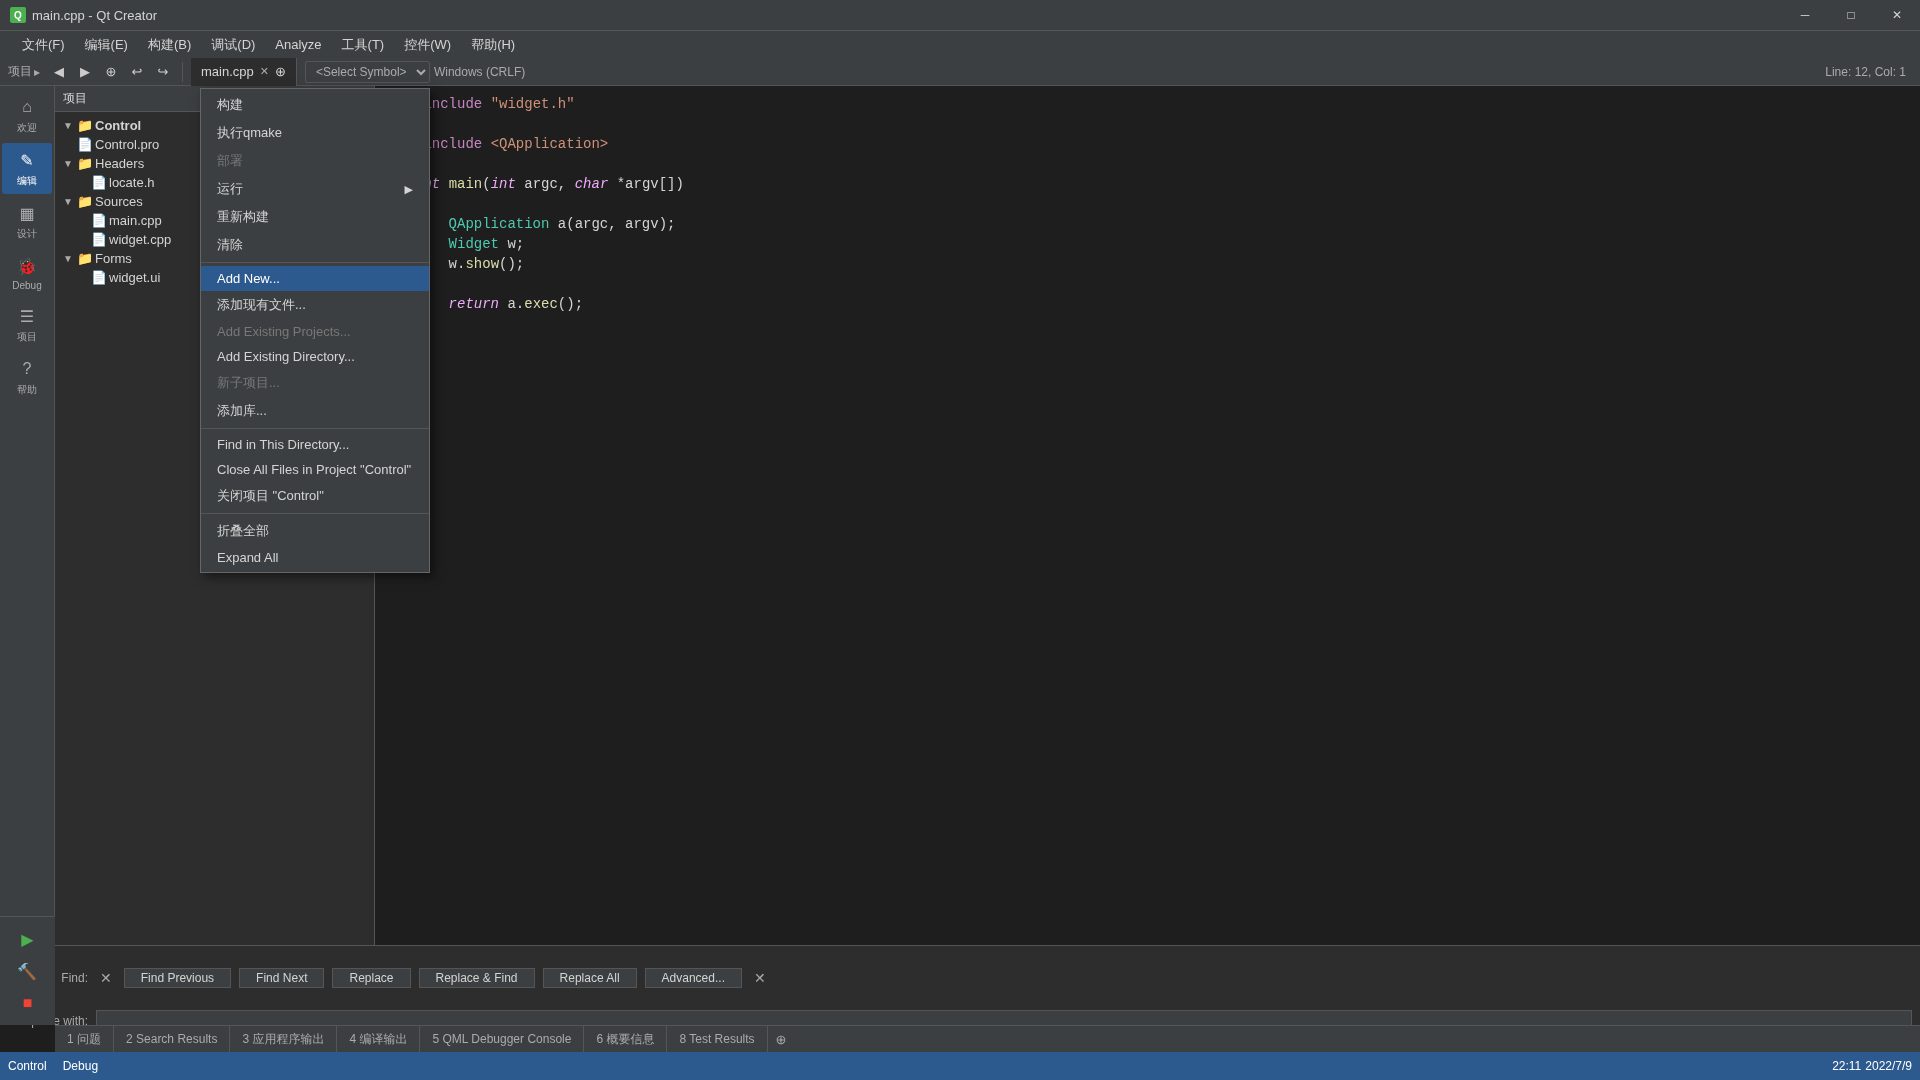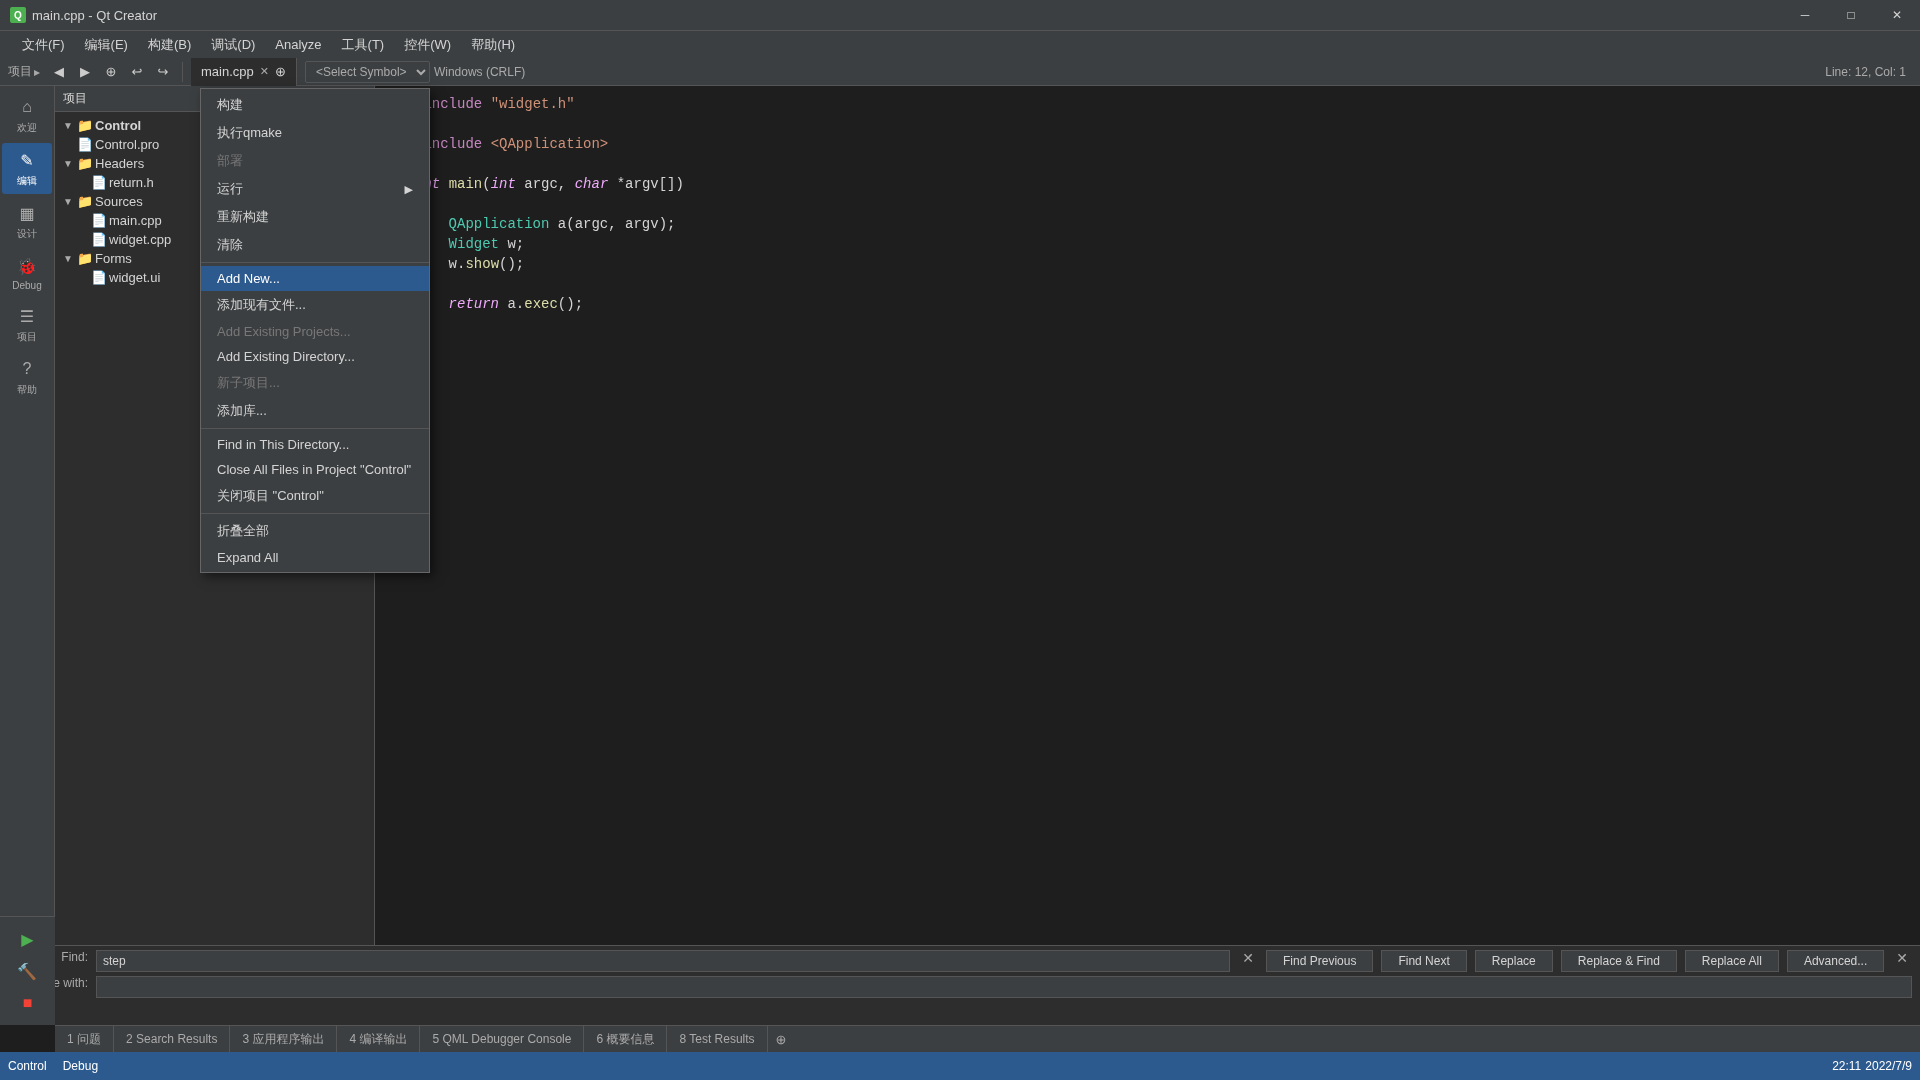--- a/index.html
+++ b/index.html
@@ -258,21 +258,23 @@
       border-top: 1px solid #555;
     }
     .find-bar {
       display: flex;
       flex-direction: column;
       padding: 4px 8px;
       gap: 4px;
     }
     .find-row {
       display: flex;
+      align-items: center;
       gap: 8px;
+      margin-top: 18px;
     }
     .find-label { color: #aaa; font-size: 12px; width: 80px; text-align: right; }
     .find-input {
       flex: 1;
       height: 22px;
       background: #3c3f41;
       border: 1px solid #555;
       color: #d4d4d4;
       padding: 0 6px;
       font-size: 12px;
@@ -463,21 +465,21 @@
         <span class="tree-label">Control.pro</span>
       </div>
       <div class="tree-item indent1">
         <span class="tree-toggle">▼</span>
         <span class="tree-icon">📁</span>
         <span class="tree-label">Headers</span>
       </div>
       <div class="tree-item indent2">
         <span class="tree-toggle"></span>
         <span class="tree-icon">📄</span>
-        <span class="tree-label">return.h</span>
+        <span class="tree-label">locate.h</span>
       </div>
       <div class="tree-item indent1">
         <span class="tree-toggle">▼</span>
         <span class="tree-icon">📁</span>
         <span class="tree-label">Sources</span>
       </div>
       <div class="tree-item indent2">
         <span class="tree-toggle"></span>
         <span class="tree-icon">📄</span>
         <span class="tree-label">main.cpp</span>
@@ -612,21 +614,20 @@
   </div>
   <div class="ctx-item">
     <span>Expand All</span>
   </div>
 </div>
 
 <div class="bottom-panel">
   <div class="find-bar">
     <div class="find-row">
       <span class="find-label">Find:</span>
-      <input class="find-input" type="text" value="step" style="">
       <span class="find-close">✕</span>
       <button class="find-btn">Find Previous</button>
       <button class="find-btn">Find Next</button>
       <button class="find-btn">Replace</button>
       <button class="find-btn">Replace &amp; Find</button>
       <button class="find-btn">Replace All</button>
       <button class="find-btn">Advanced...</button>
       <span class="find-close">✕</span>
     </div>
     <div class="find-row">

